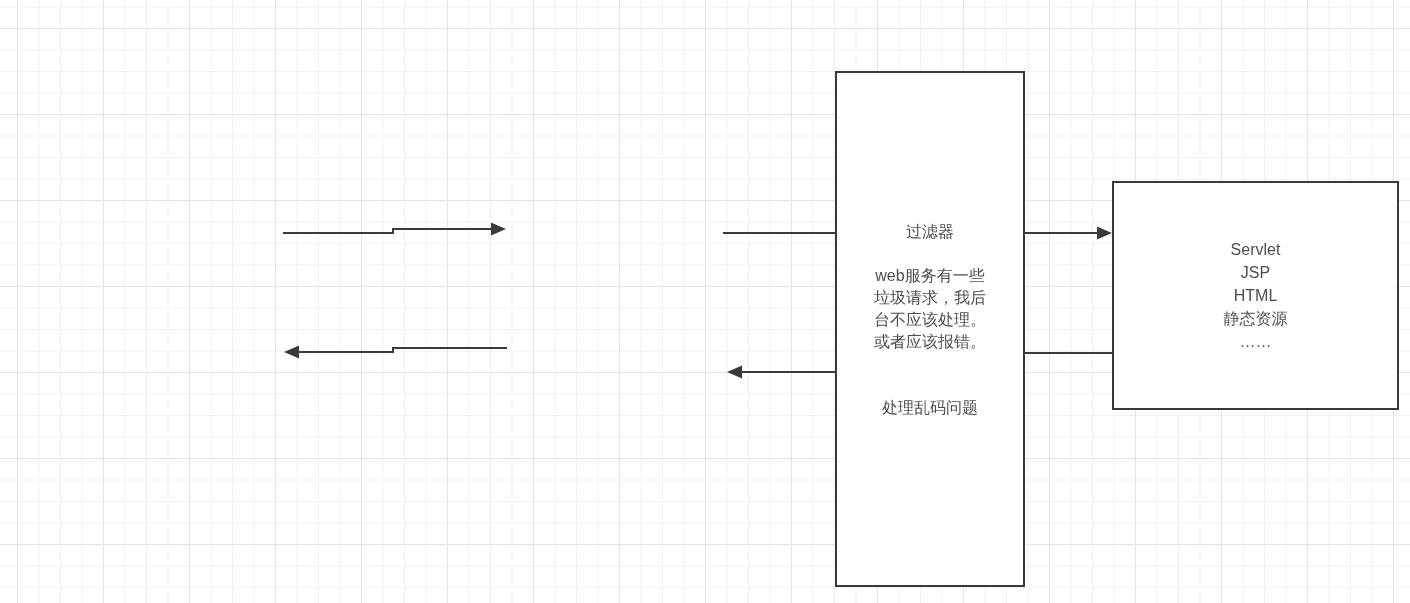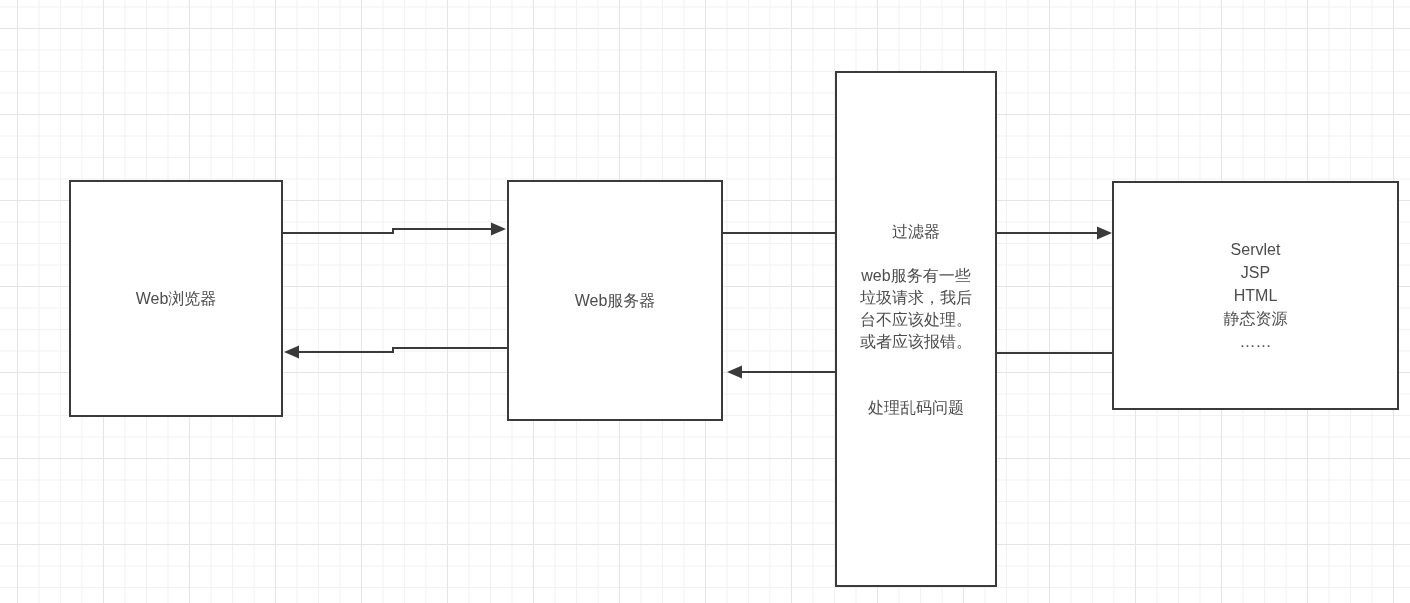--- a/index.html
+++ b/index.html
@@ -51,21 +51,21 @@
     display: flex;
     align-items: center;
     justify-content: center;
     text-align: center;
     font-size: 16px;
     line-height: 22px;
     white-space: pre-line;
   }
   #node-browser   { left: 69px;   top: 180px; width: 214px; height: 237px; }
   #node-server    { left: 507px;  top: 180px; width: 216px; height: 241px; }
-  #node-filter    { left: 835px;  top: 71px;  width: 162px; height: 516px; padding-bottom: 18px; }
+  #node-filter    { left: 835px;  top: 71px;  width: 190px; height: 516px; padding-bottom: 18px; }
   #node-resources { left: 1112px; top: 181px; width: 287px; height: 229px; line-height: 23px; }
 </style>
 </head>
 <body>
 
 <div class="canvas">
 
   <svg class="edges" viewBox="0 0 1410 603">
 
     <g class="edge">
@@ -90,27 +90,21 @@
     <g class="edge">
       <line x1="1112" y1="353" x2="997" y2="353"></line>
     </g>
 
     <g class="edge">
       <polyline points="835,372 742,372"></polyline>
       <polygon points="727,372 742,365.5 742,378.5"></polygon>
     </g>
   </svg>
 
-  <div class="node" id="node-browser">
-    <span>Web浏览器</span>
-  </div>
 
-  <div class="node" id="node-server">
-    <span>Web服务器</span>
-  </div>
 
   <div class="node" id="node-filter">
     <span>过滤器
 
 web服务有一些
 垃圾请求，我后
 台不应该处理。
 或者应该报错。
 
 

